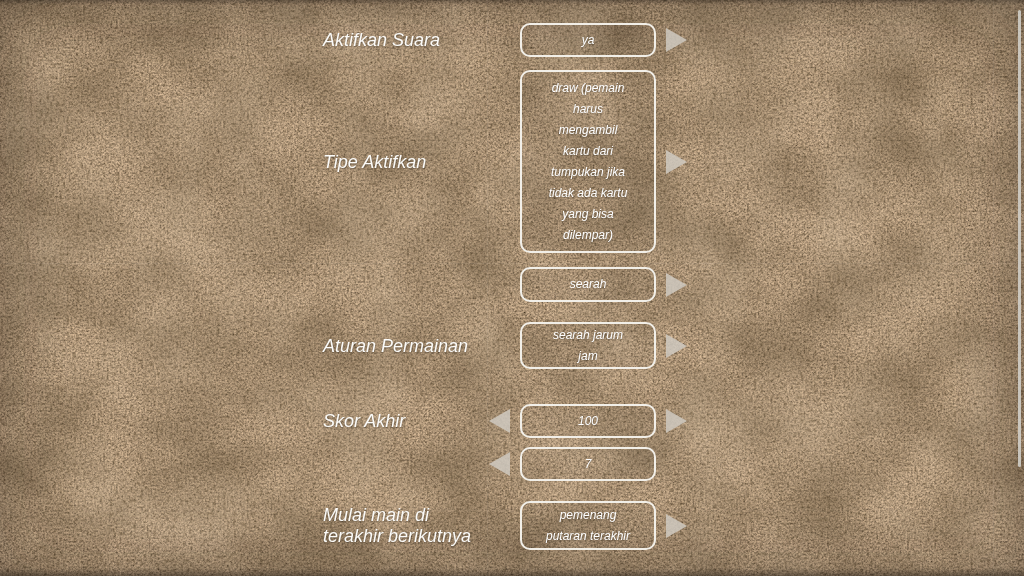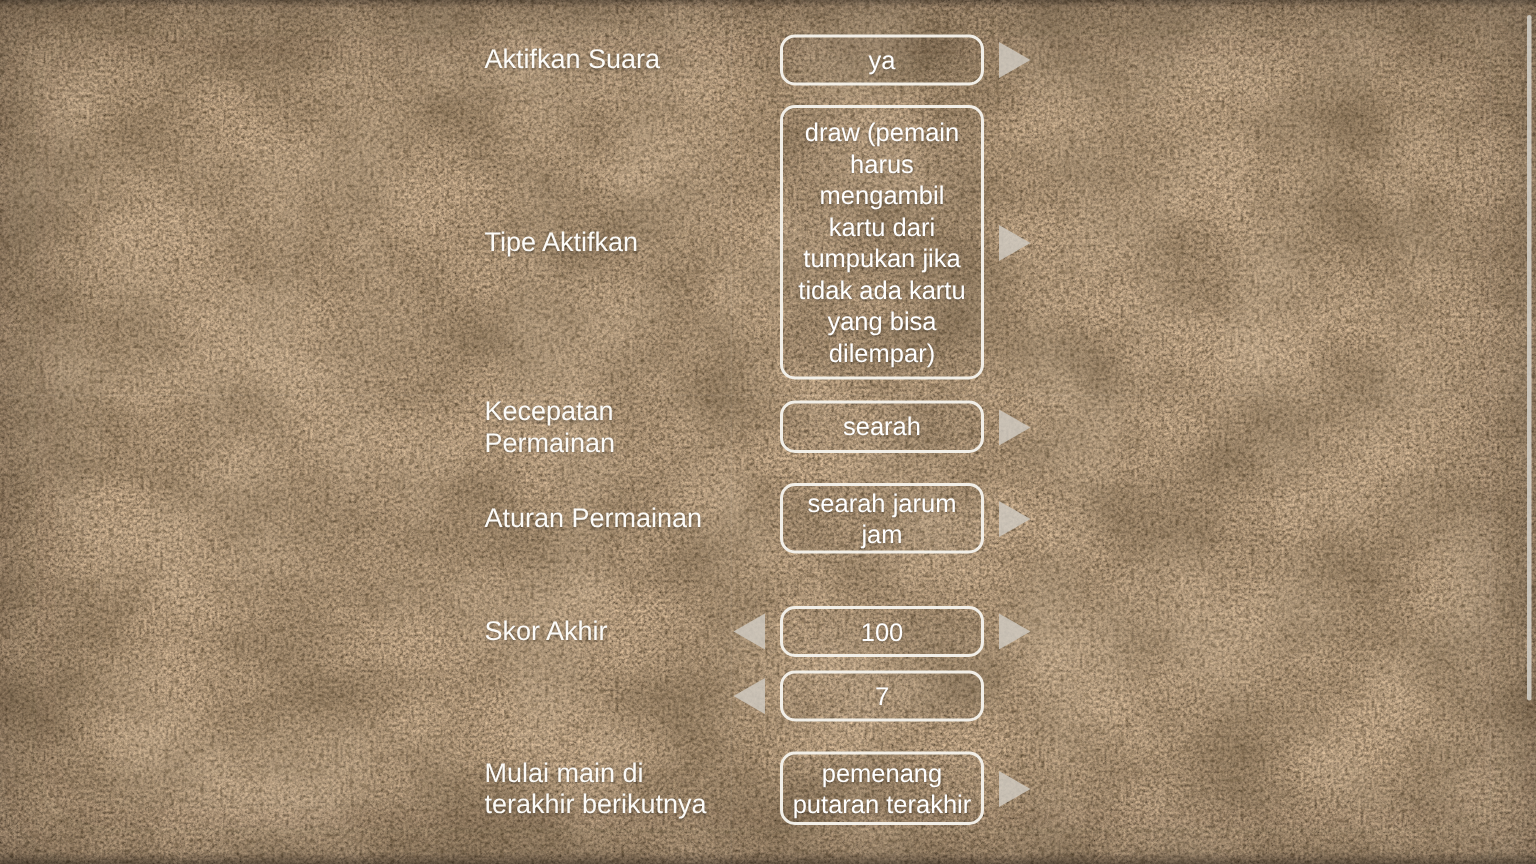--- a/index.html
+++ b/index.html
@@ -1,18 +1,18 @@
 <!DOCTYPE html>
 <html><head>
 <meta charset="utf-8">
 <style>
   html,body{margin:0;padding:0;background:#222;}
   body{width:1024px;height:576px;overflow:hidden;position:relative;
        font-family:"Liberation Sans", sans-serif;}
-  .screen{position:absolute;left:0;top:0;width:1024px;height:576px;overflow:hidden;}
+  .screen{position:absolute;left:0;top:0;width:1024px;height:576px;overflow:hidden;font-style:italic;}
   .bg{position:absolute;left:0;top:0;width:1024px;height:576px;display:block;}
   .vignette{position:absolute;inset:0;pointer-events:none;
             box-shadow:inset 0 0 70px rgba(18,10,4,0.38);}
   .edge-top{position:absolute;left:0;top:0;width:100%;height:5px;
             background:linear-gradient(rgba(0,0,0,0.28),rgba(0,0,0,0));}
   .edge-bottom{position:absolute;left:0;bottom:0;width:100%;height:8px;
             background:linear-gradient(rgba(0,0,0,0),rgba(0,0,0,0.3));}
   .seam{position:absolute;pointer-events:none;}
   .seam.v{top:0;width:1px;height:576px;background:rgba(255,255,255,0.05);}
   .seam.h{left:0;height:1px;width:1024px;background:rgba(255,255,255,0.045);}
@@ -29,21 +29,21 @@
 
   .label{position:absolute;left:323px;width:182px;top:50%;
          transform:translateY(-50%);
          color:#fcfbf8;font-size:18px;line-height:21px;
          white-space:pre-line;text-shadow:0 1px 2px rgba(0,0,0,0.35);}
   .value-box{position:absolute;left:520px;top:0;width:136px;height:100%;
          box-sizing:border-box;border:2px solid #f2efe8;border-radius:10px;
          background:rgba(0,0,0,0.04);
          display:flex;align-items:center;justify-content:center;
          text-align:center;padding:1px 3px;cursor:pointer;}
-  .value-box span{color:#ffffff;font-size:17px;line-height:21px;
+  .value-box span{color:#ffffff;font-size:12px;line-height:21px;
          white-space:pre-line;text-shadow:0 1px 2px rgba(0,0,0,0.3);}
   .arrow{position:absolute;top:50%;transform:translateY(-50%);
          width:0;height:0;border-top:12px solid transparent;
          border-bottom:12px solid transparent;cursor:pointer;}
   .arrow.right{left:666px;border-left:21px solid rgba(207,201,191,0.85);}
   .arrow.left{left:489px;border-right:21px solid rgba(207,201,191,0.85);}
 
   .scrollbar{position:absolute;left:1018px;top:10px;width:3px;height:457px;
          background:#d5d3ce;opacity:0.85;border-radius:2px;}
 </style>
@@ -102,22 +102,20 @@
 kartu dari
 tumpukan jika
 tidak ada kartu
 yang bisa
 dilempar)</span>
     </div>
     <div class="arrow right"></div>
   </div>
 
   <div class="row r2">
-    <div class="label">Kecepatan
-Permainan</div>
     <div class="value-box">
       <span>searah</span>
     </div>
     <div class="arrow right"></div>
   </div>
 
   <div class="row r3">
     <div class="label">Aturan Permainan</div>
     <div class="value-box">
       <span>searah jarum

